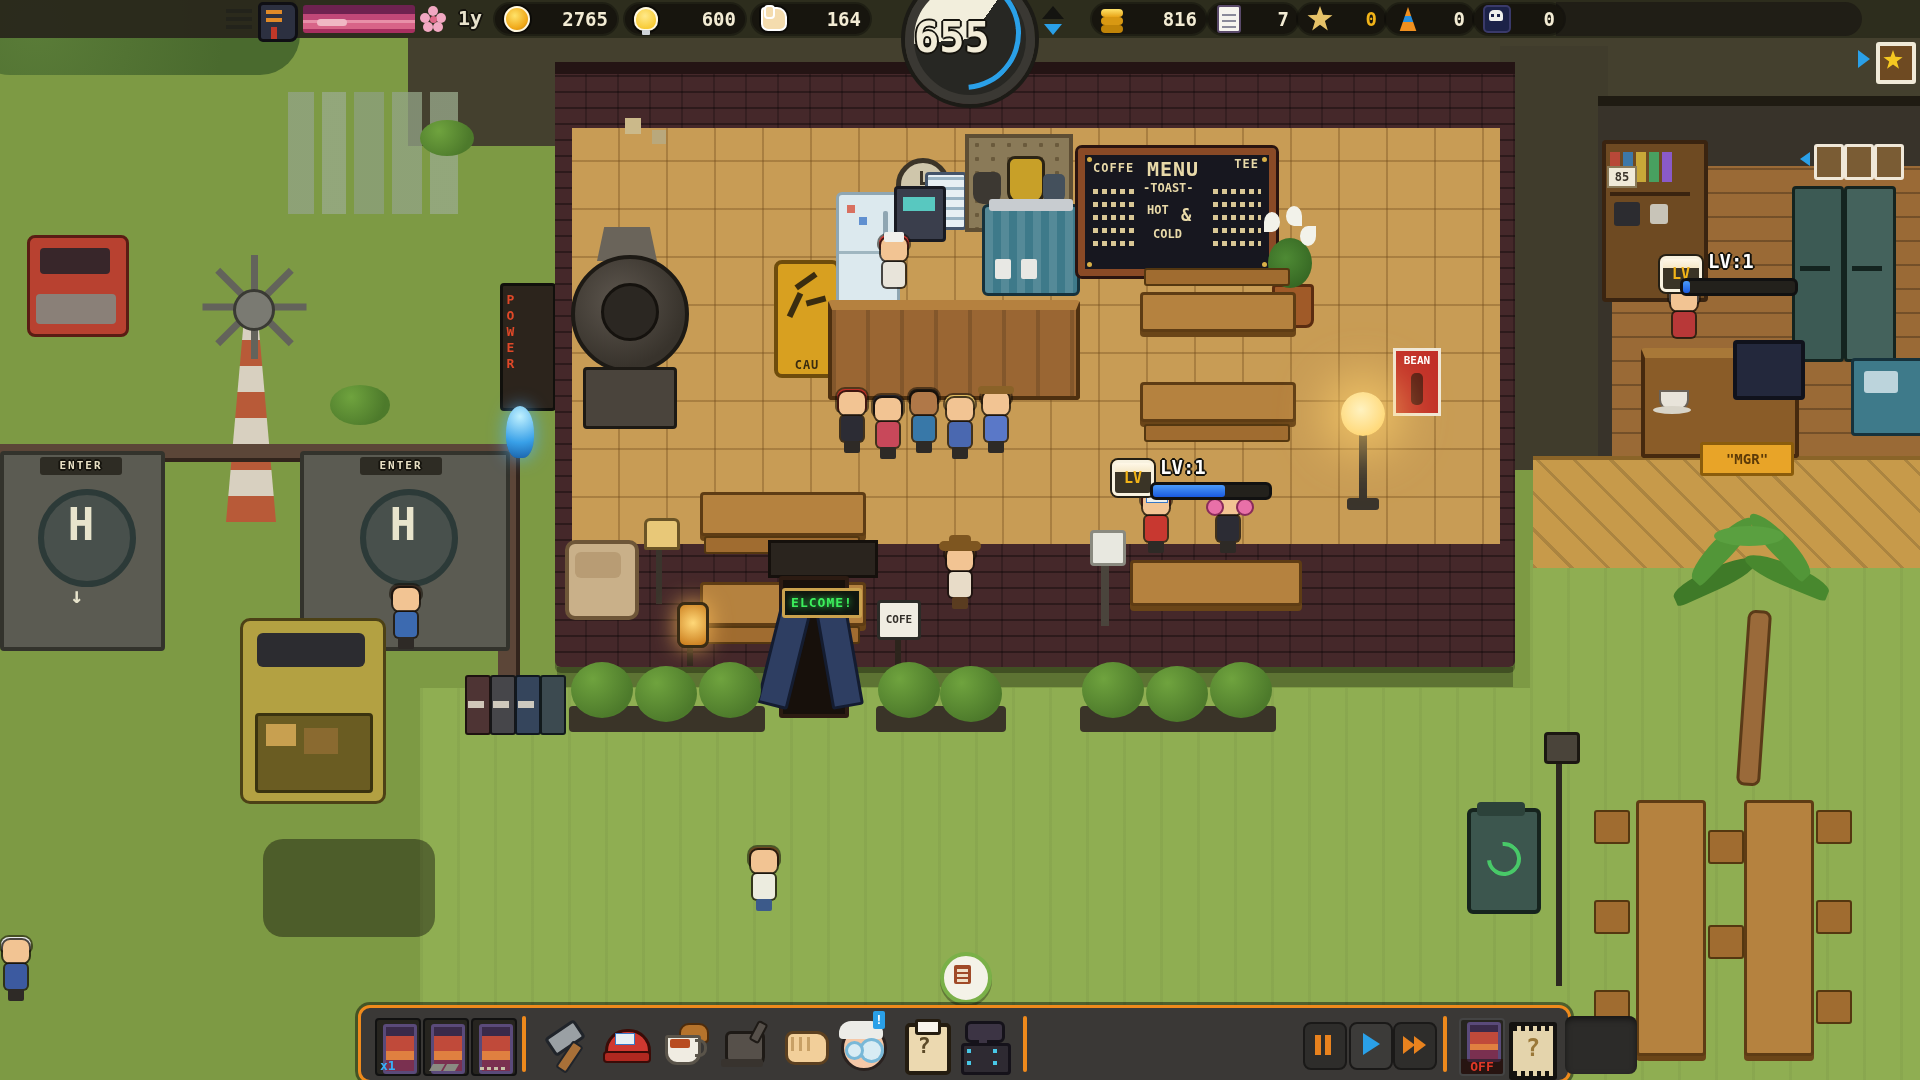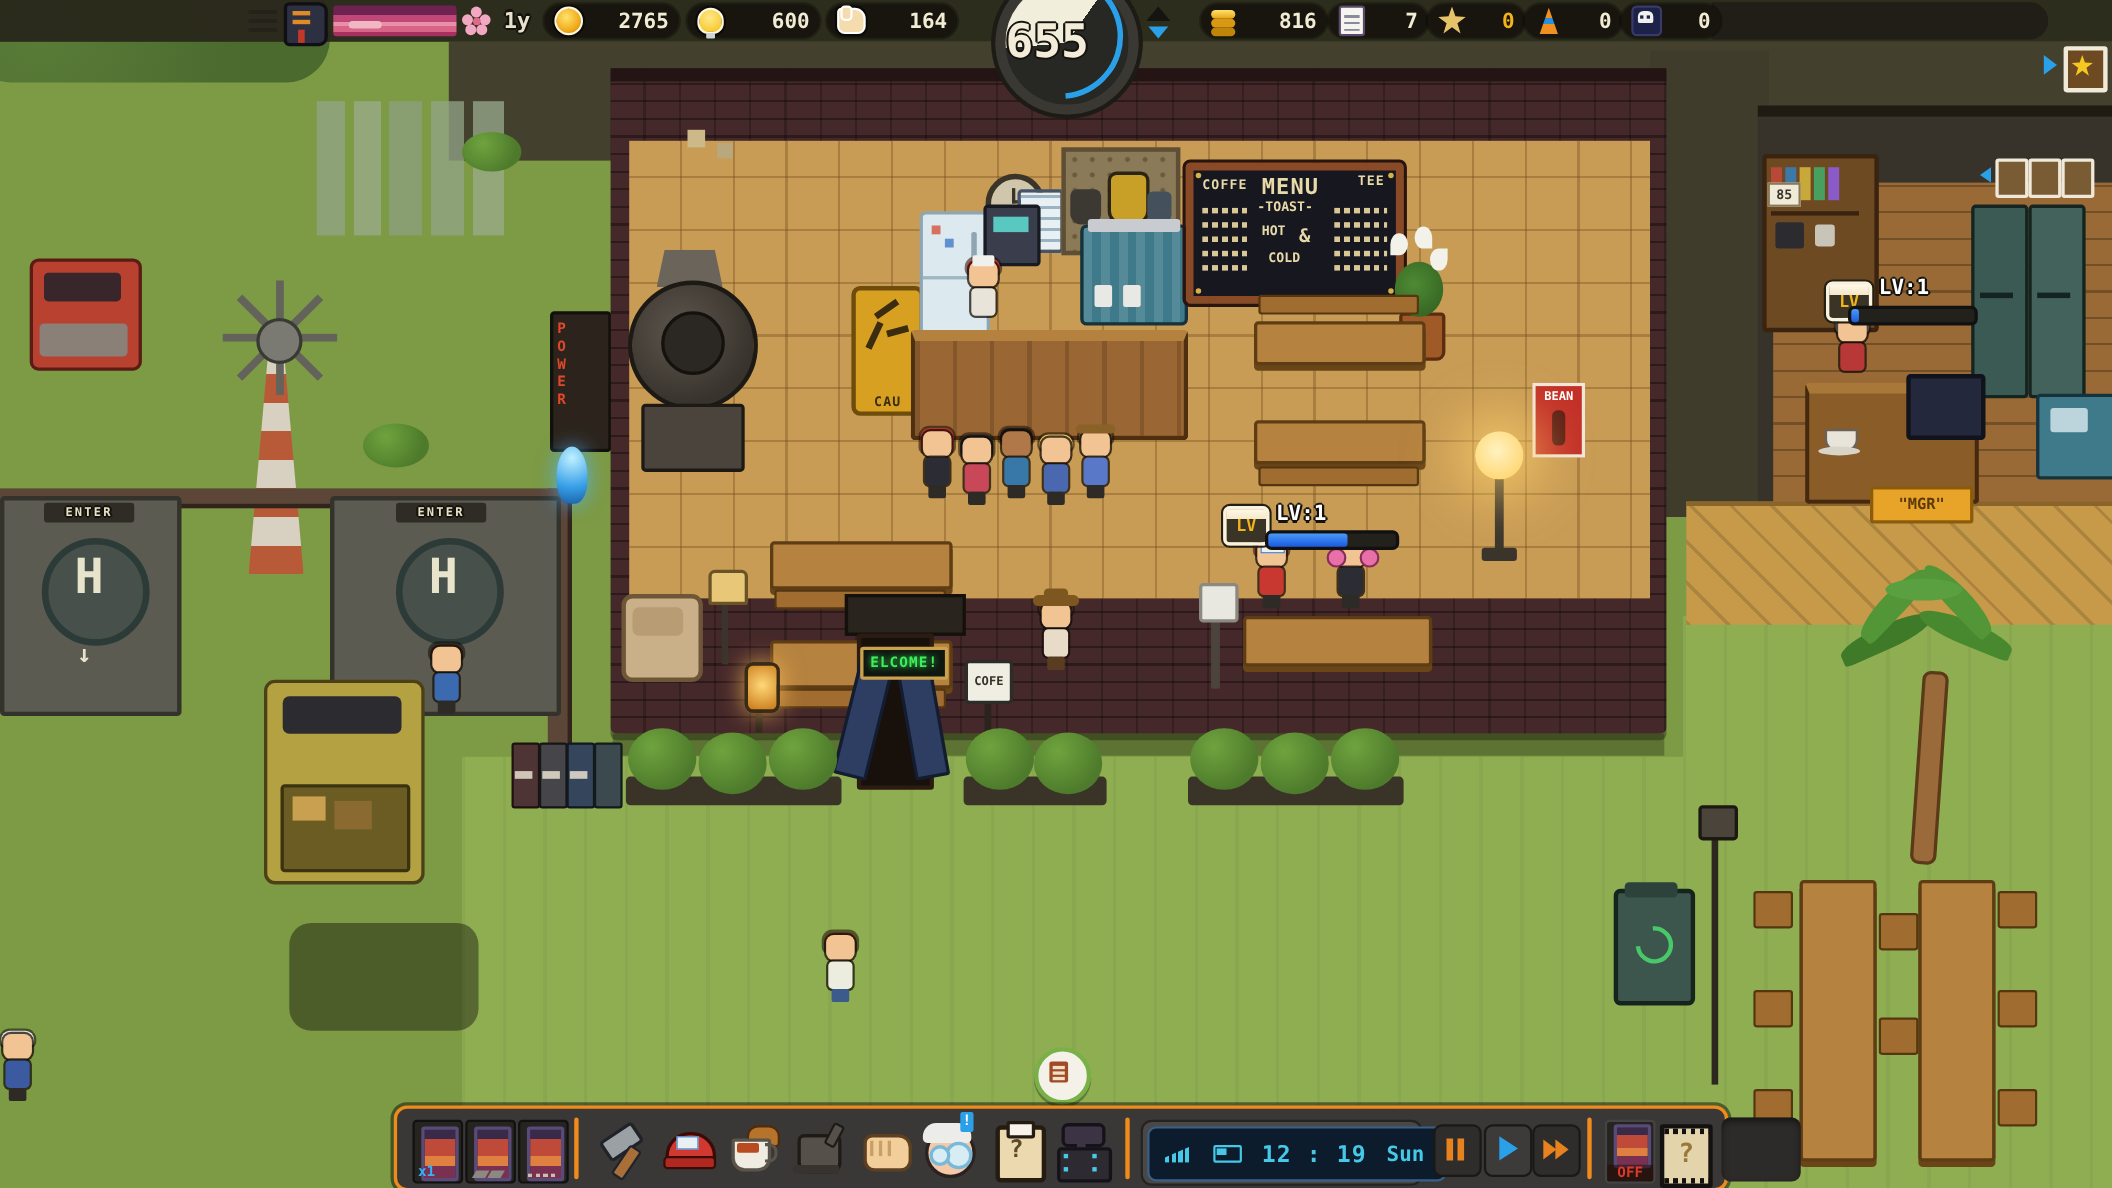--- a/index.html
+++ b/index.html
@@ -565,28 +565,20 @@
       <span class="a t" style="left:6px;top:14px;width:38px;text-align:center;color:#5c4a28;font-size:22px;font-weight:bold;">?</span>
     </div>
     <div class="tbtn" style="left:596px;">
       <span class="a" style="left:8px;top:2px;width:34px;height:16px;background:#3c3444;border:3px solid #15121a;border-radius:6px;"></span>
       <span class="a" style="left:22px;top:18px;width:8px;height:8px;background:#3c3444;"></span>
       <span class="a" style="left:4px;top:24px;width:44px;height:26px;background:#2e2a32;border:3px solid #15121a;border-radius:4px;"></span>
       <span class="a" style="left:10px;top:30px;width:4px;height:4px;background:#48c8e8;box-shadow:26px 0 #48c8e8,0 12px #48c8e8,26px 12px #48c8e8;"></span>
     </div>
     <div class="tdiv" style="left:662px;"></div>
 
-    <div class="a" style="left:676px;top:10px;width:252px;height:56px;background:#4a4846;border-radius:10px;border:2px solid #242322;">
-      <div class="lcd">
-        <span class="sig"></span>
-        <span class="batt"></span>
-        <span class="t" style="font-size:21px;letter-spacing:1px;">12 : 19</span>
-        <span class="t" style="font-size:19px;">Sun</span>
-      </div>
-    </div>
     <div class="ctrl" style="left:942px;">
       <span class="a" style="left:10px;top:11px;width:6px;height:20px;background:#e8821e;box-shadow:10px 0 #e8821e;"></span>
     </div>
     <div class="ctrl" style="left:988px;background:#3c3b39;">
       <span class="a" style="left:12px;top:9px;width:0;height:0;border-top:11px solid transparent;border-bottom:11px solid transparent;border-left:17px solid #2aa0e8;"></span>
     </div>
     <div class="ctrl" style="left:1032px;">
       <span class="a" style="left:8px;top:12px;width:0;height:0;border-top:9px solid transparent;border-bottom:9px solid transparent;border-left:12px solid #e8821e;"></span>
       <span class="a" style="left:19px;top:12px;width:0;height:0;border-top:9px solid transparent;border-bottom:9px solid transparent;border-left:12px solid #e8821e;"></span>
     </div>

